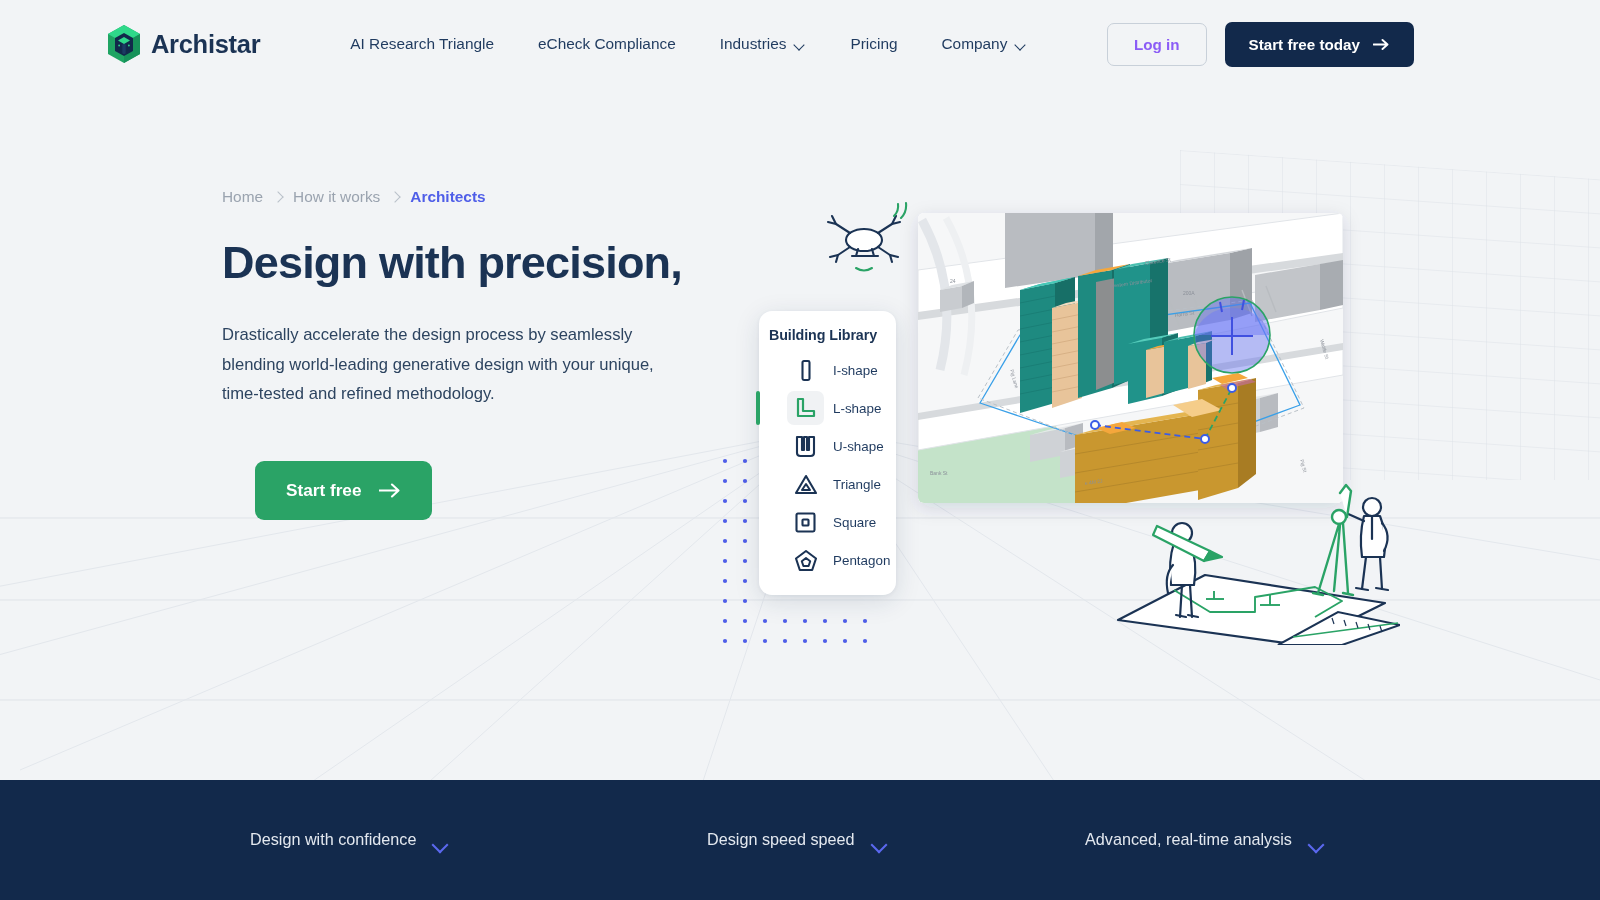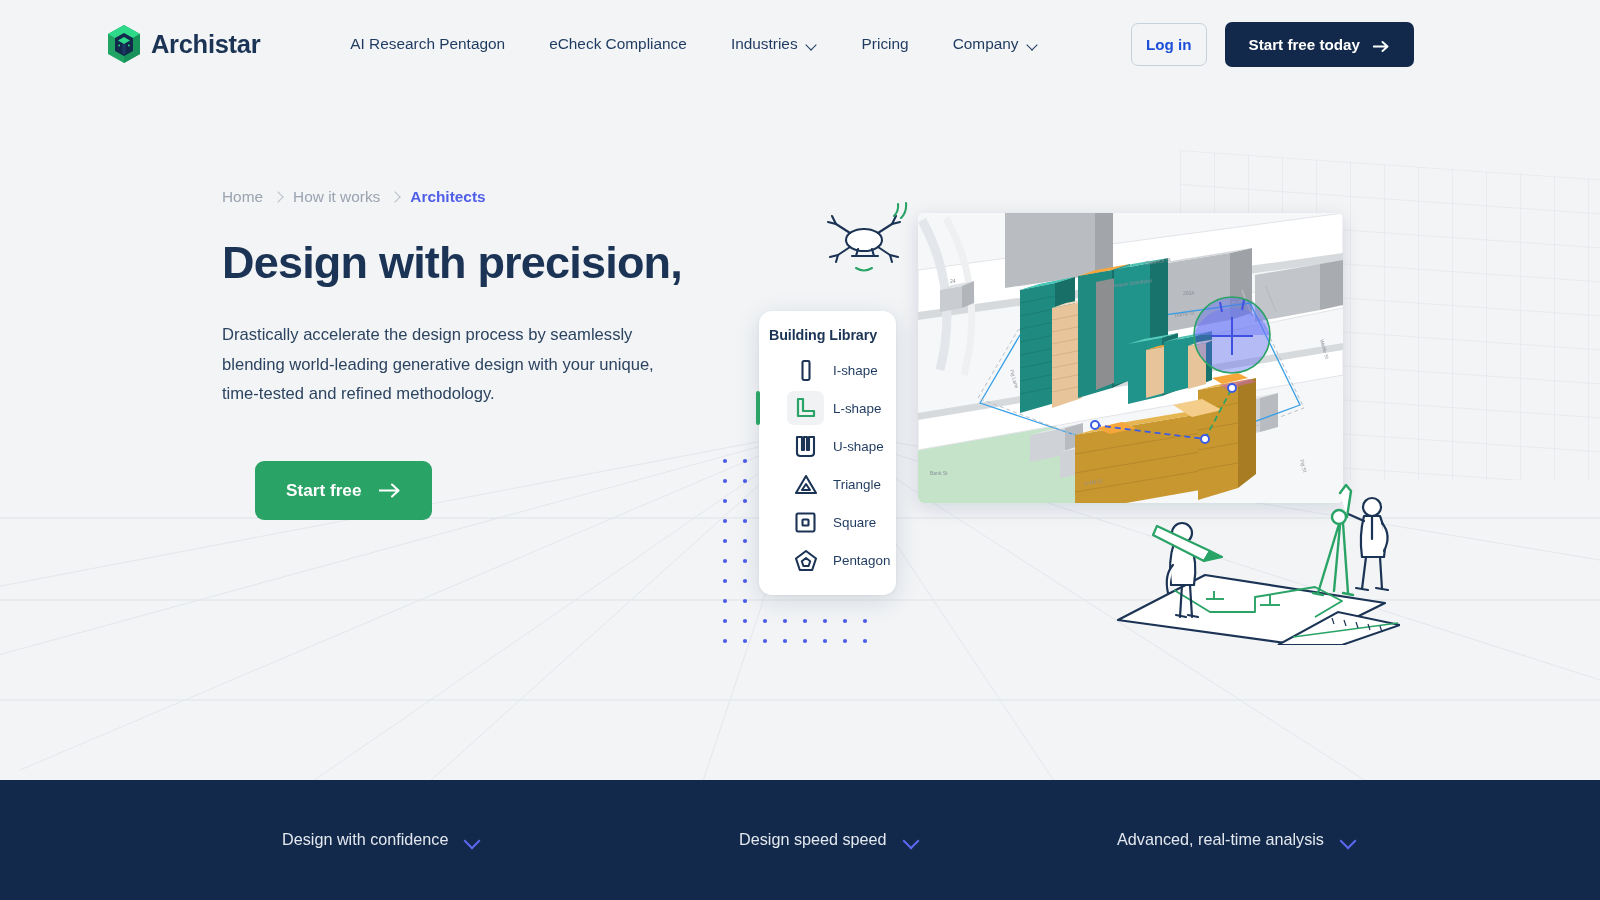--- a/index.html
+++ b/index.html
@@ -29,27 +29,27 @@
   }
   .chev { display: inline-block; width: 11px; height: 7px; position: relative; }
   .chev::before {
     content: ""; position: absolute; left: 0; top: 0;
     width: 7px; height: 7px; border-right: 1.7px solid #1f3a5f;
     border-bottom: 1.7px solid #1f3a5f; transform: rotate(45deg);
   }
   .nav-right { margin-left: auto; margin-right: 122px; display: flex; align-items: center; gap: 18px; }
   .btn-login {
     border: 1px solid #c8d0d9; border-radius: 7px; background: transparent;
-    color: #1d4ed8; font-size: 15.2px; font-weight: bold;
-    padding: 12px 14px; cursor: pointer; font-family: inherit;
+    color: #8b5cf6; font-size: 15.2px; font-weight: bold;
+    padding: 12px 26px; cursor: pointer; font-family: inherit;
   }
   .btn-start-today {
     border: none; border-radius: 7px; background: #12294b; color: #ffffff;
     font-size: 15.2px; font-weight: bold; padding: 14px 24px; cursor: pointer;
-    display: flex; align-items: flex-end; gap: 13px; font-family: inherit;
+    display: flex; align-items: center; gap: 13px; font-family: inherit;
   }
 
   
   .bg-perspective { position: absolute; inset: 0; z-index: 1; pointer-events: none; }
   .bg-sqgrid { position: absolute; right: 0; top: 150px; width: 420px; height: 330px; z-index: 1; pointer-events:none;}
   .dotgrid { position: absolute; left: 716px; top: 452px; z-index: 5; pointer-events: none; }
 
   
   .hero { position: absolute; left: 222px; top: 188px; width: 470px; z-index: 20; }
   .crumbs { display: flex; align-items: center; gap: 11px; font-size: 15.4px; }
@@ -104,22 +104,22 @@
   }
   .lib-label { font-size: 13.4px; color: #1f3a5f; white-space: nowrap; }
 
   
   .bottombar {
     position: absolute; left: 0; bottom: 0; width: 1600px; height: 120px;
     background: #12294b; z-index: 50;
     display: flex; align-items: center;
   }
   .bb-item {
-    position: absolute; display: flex; align-items: center; gap: 16px;
-    color: #e3e8ef; font-size: 16.2px; cursor: pointer; top: 50px; margin-left: 32px;
+    position: absolute; display: flex; align-items: flex-end; gap: 16px;
+    color: #e3e8ef; font-size: 16.2px; cursor: pointer; top: 50px;
   }
   .bb-chev { width: 16px; height: 10px; position: relative; display:inline-block; }
   .bb-chev::before {
     content: ""; position: absolute; left: 2px; top: 0;
     width: 10px; height: 10px; border-right: 2.1px solid #5b68ef;
     border-bottom: 2.1px solid #5b68ef; transform: rotate(45deg);
   }
 </style>
 </head>
 <body>
@@ -167,21 +167,21 @@
         <rect x="21.3" y="19" width="3.2" height="8" rx="1" fill="#12294b"></rect>
         <circle cx="13.1" cy="21.5" r="0.9" fill="#2fd98a"></circle>
         <circle cx="22.9" cy="21.5" r="0.9" fill="#2fd98a"></circle>
         <rect x="16.3" y="20" width="3.4" height="10" rx="1.2" fill="#1b3a63"></rect>
       </svg>
       <span class="brand-name">Archistar</span>
     </div>
 
     <div class="nav-links">
       <div class="nav-link">
-        <span>AI Research Pentagon</span>
+        <span>AI Research Triangle</span>
       </div>
       <div class="nav-link">
         <span>eCheck Compliance</span>
       </div>
       <div class="nav-link">
         <span>Industries</span>
         <span class="chev"></span>
       </div>
       <div class="nav-link">
         <span>Pricing</span>

